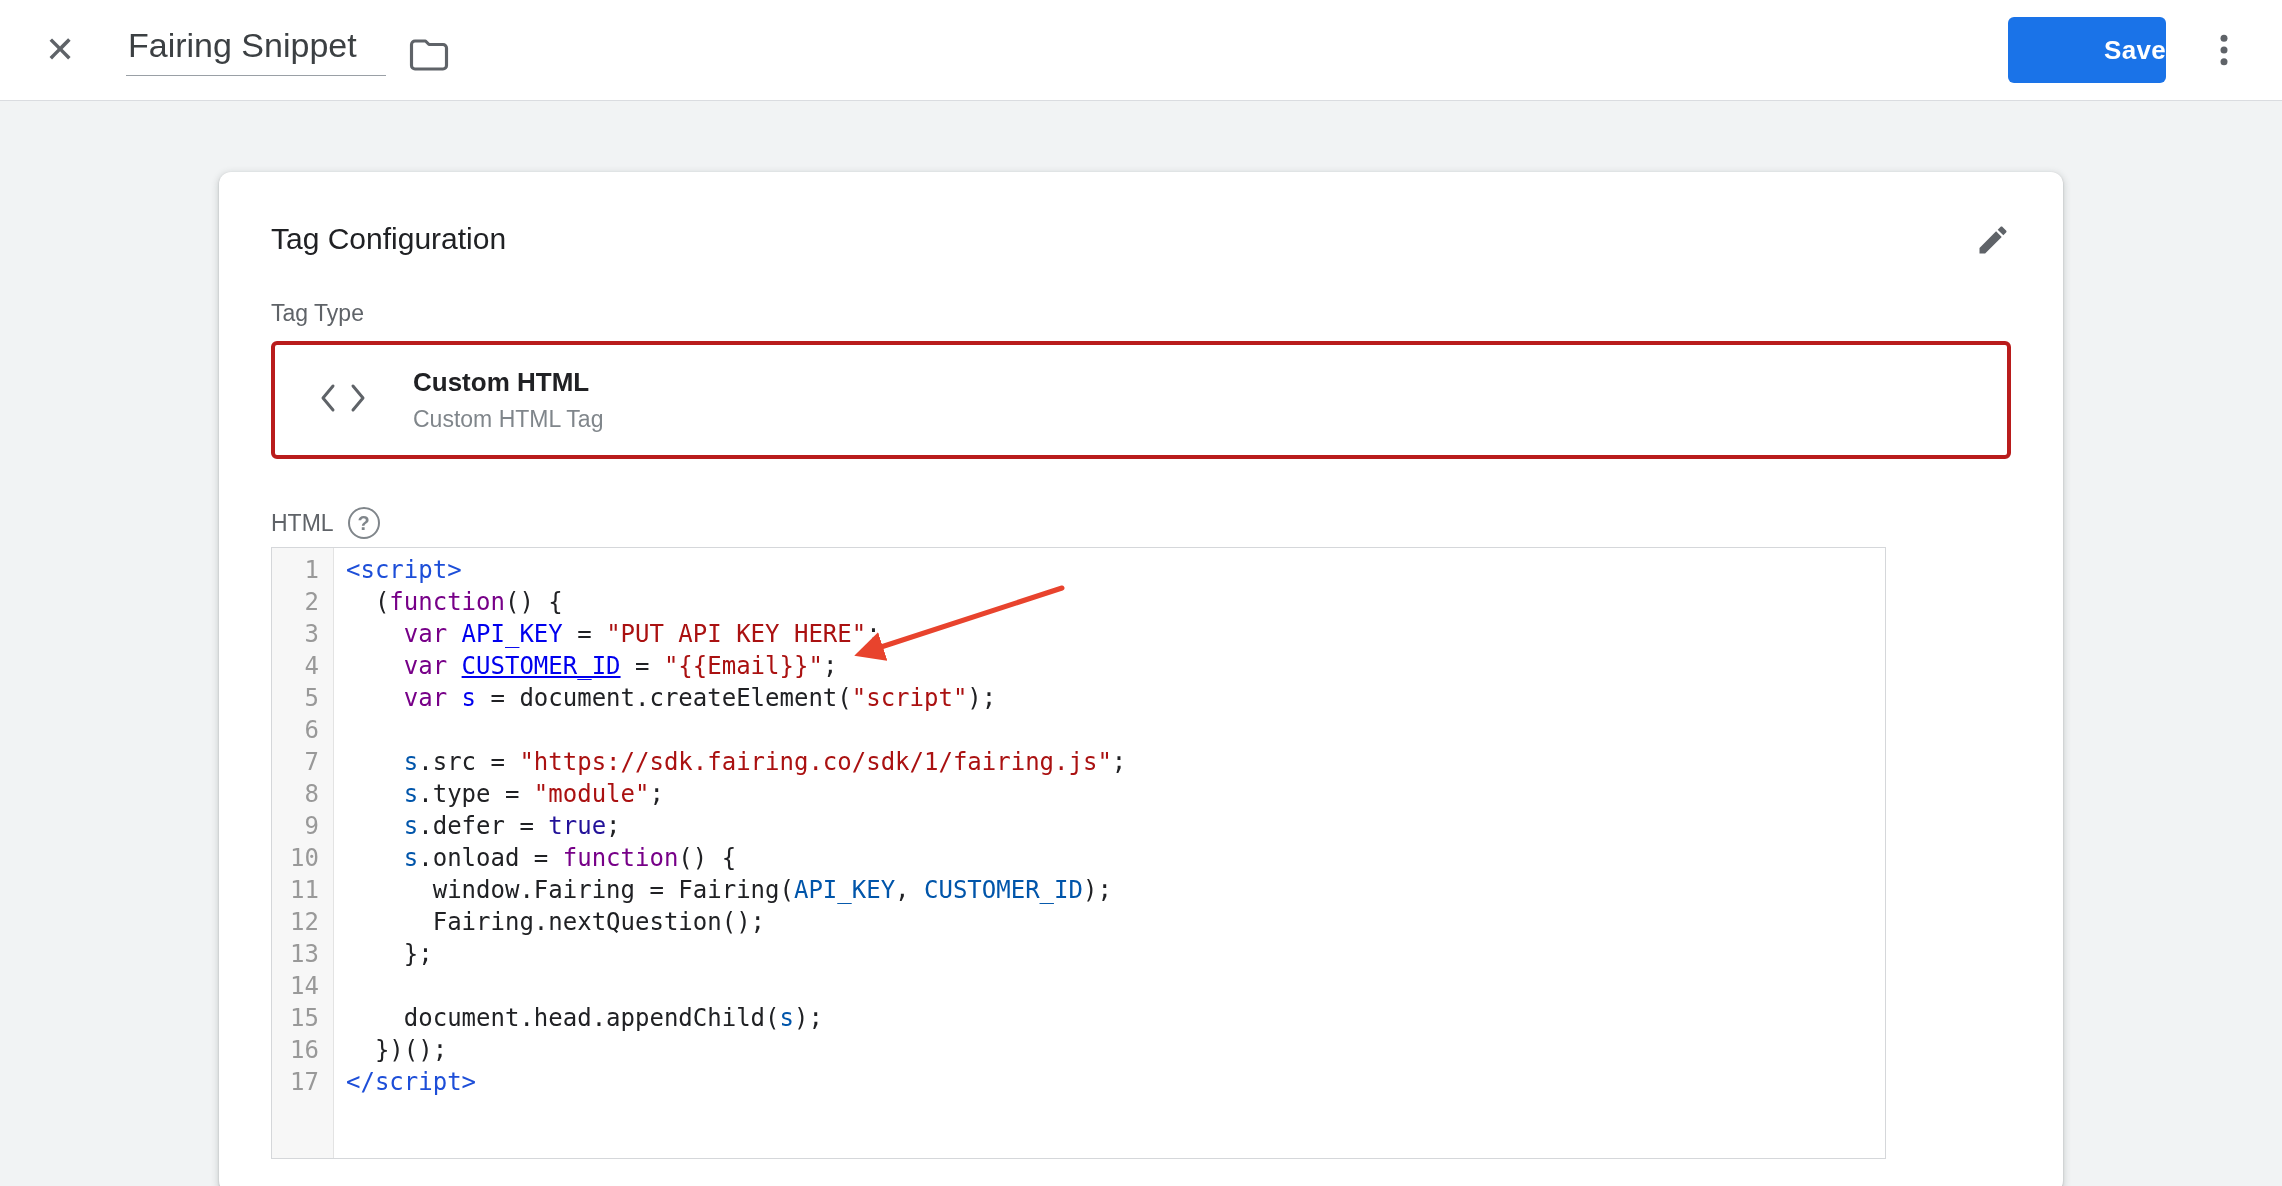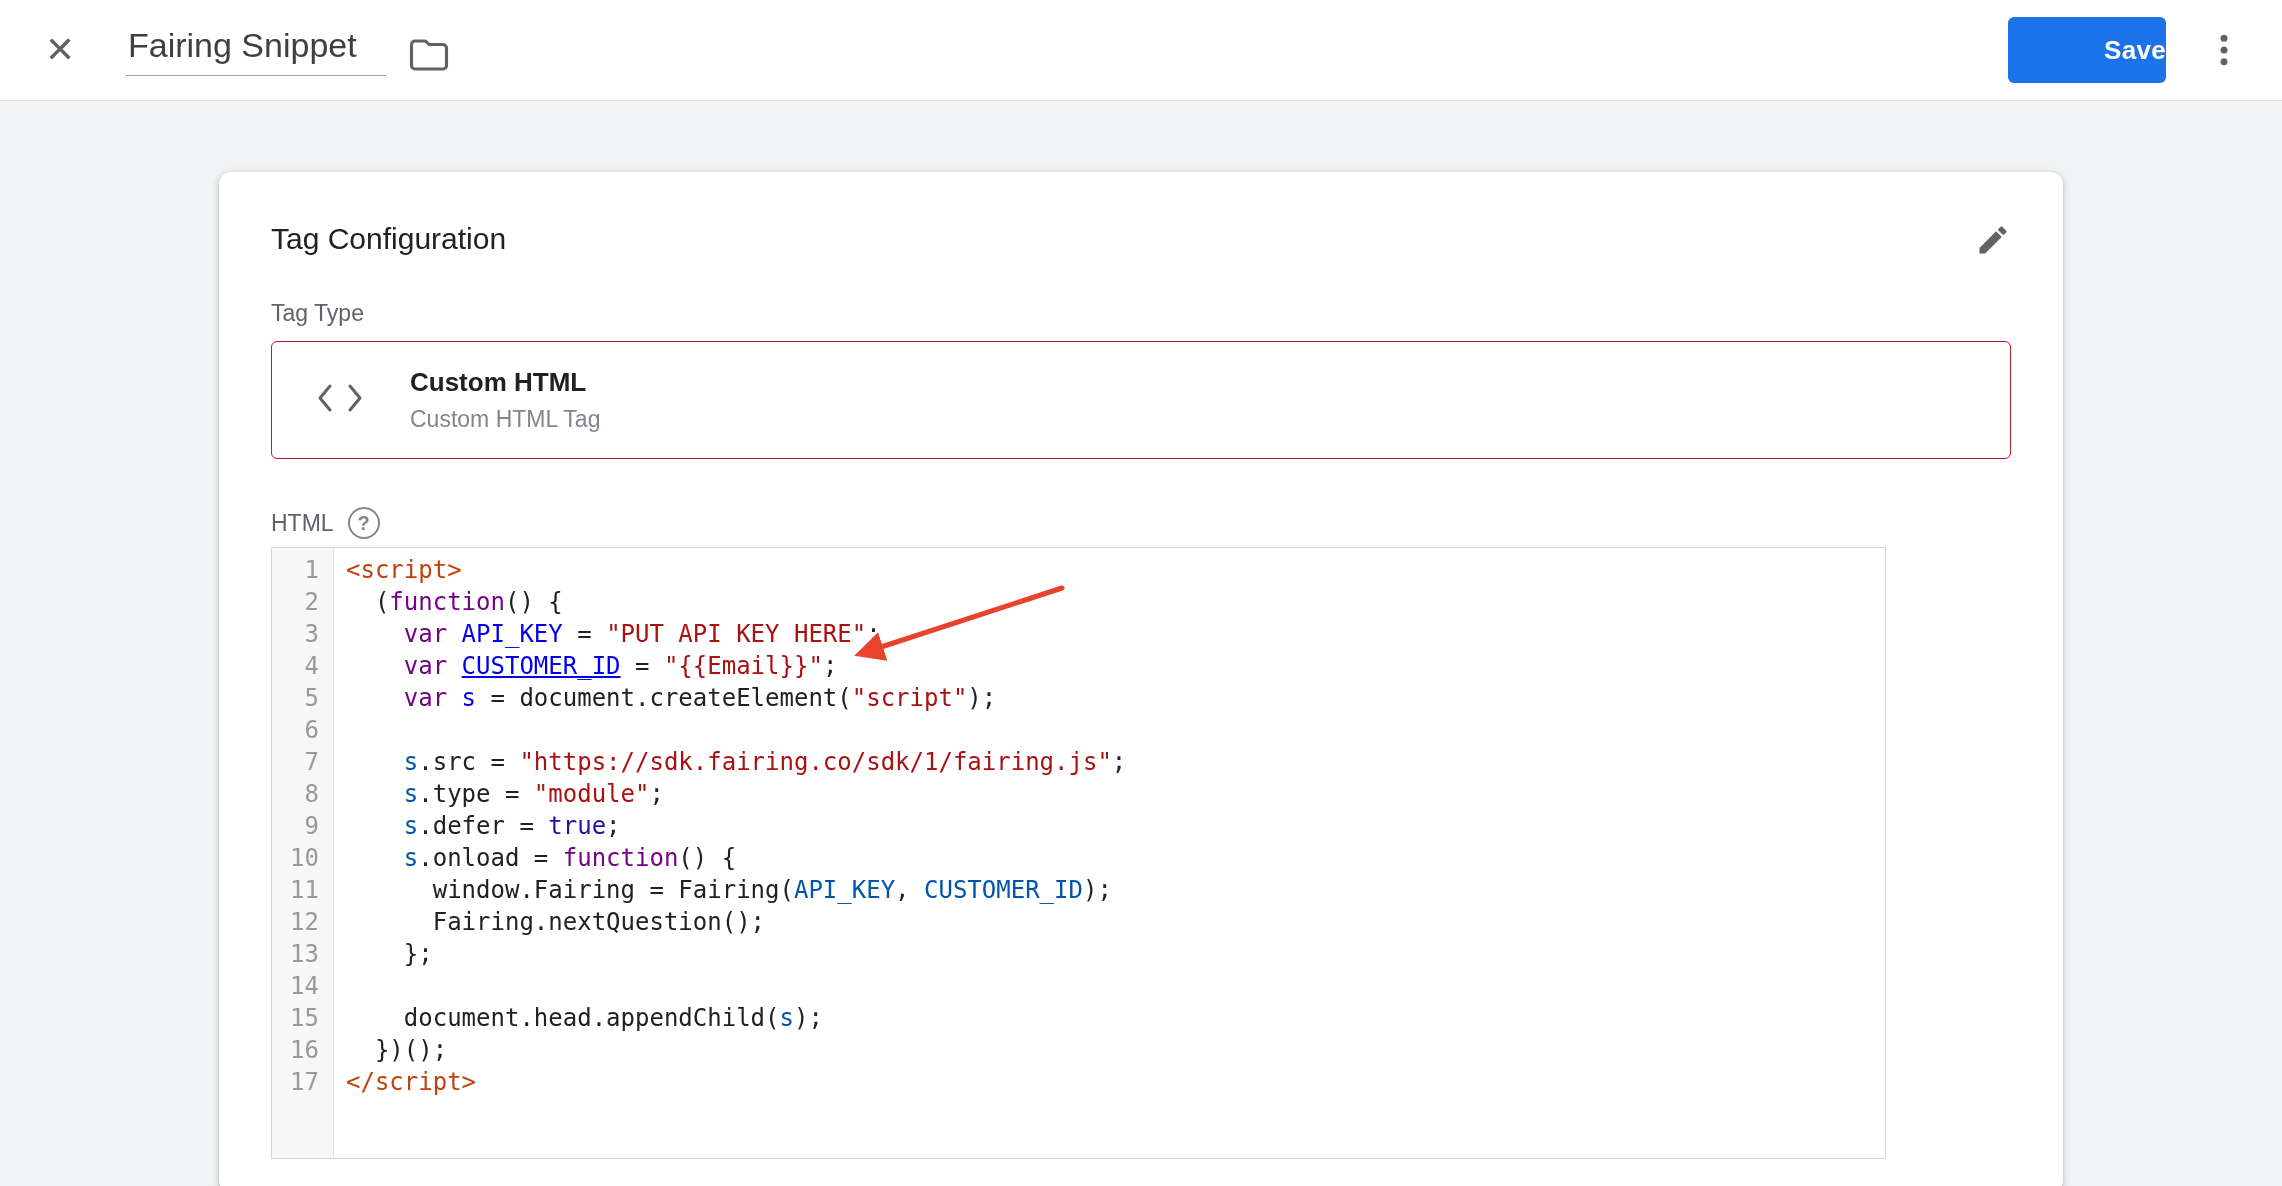--- a/index.html
+++ b/index.html
@@ -39,21 +39,21 @@
   .card {
     width:1844px; margin:70px auto 0; background:#fff; border-radius:12px;
     box-shadow:0 1px 2px rgba(60,64,67,.30), 0 2px 6px 2px rgba(60,64,67,.15);
     padding:50px 52px 34px; min-height:1008px; position:relative; z-index:1;
   }
   .card-head { display:flex; align-items:flex-start; justify-content:space-between;gap:36px; }
   .card-title { font-size:30px; font-weight:400; color:#202124; }
   .label { font-size:23px; color:#5f6368; }
   .tag-type-label { margin-top:42px; }
   .tagtype-box {
-    margin-top:14px; height:118px; border:1px solid #b91c1c; border-radius:6px;
+    margin-top:14px; height:118px; border:4px solid #b91c1c; border-radius:6px;
     display:flex; align-items:center; padding:0 44px; gap:46px; cursor:pointer; background:#fff;
   }
   .tagtype-name { font-size:26px; font-weight:700; color:#202124; }
   .tagtype-desc { font-size:23px; color:#80868b; margin-top:8px; }
   .html-row { margin-top:48px; display:flex; align-items:center; gap:14px; }
   .help {
     width:32px; height:32px; border:2px solid #80868b; border-radius:50%;
     color:#80868b; font-size:20px; font-weight:700;
     display:inline-flex; align-items:center; justify-content:center; cursor:pointer;
   }
@@ -68,21 +68,21 @@
     padding:6px 14px 0 0; text-align:right; color:#999; flex-shrink:0;
   }
   .code { padding:6px 0 0 12px; white-space:pre; color:#202124; flex:1; cursor:text; }
   .ln, .code-line { height:32px; }
   .tok-plain    { color:#202124; }
   .tok-keyword  { color:#770088; }
   .tok-def      { color:#0000ee; }
   .tok-variable { color:#0055aa; }
   .tok-string   { color:#aa1111; }
   .tok-atom     { color:#221199; }
-  .tok-tag      { color:#c2410c;text-align:center; }
+  .tok-tag      { color:#1d4ed8;text-align:center; }
   .tok-underline{ text-decoration:underline; }
   
   .arrow-overlay {
     position:absolute; left:0; top:0; pointer-events:none; z-index:5;
   }
 </style>
 </head>
 <body>
 
 <div class="topbar">

